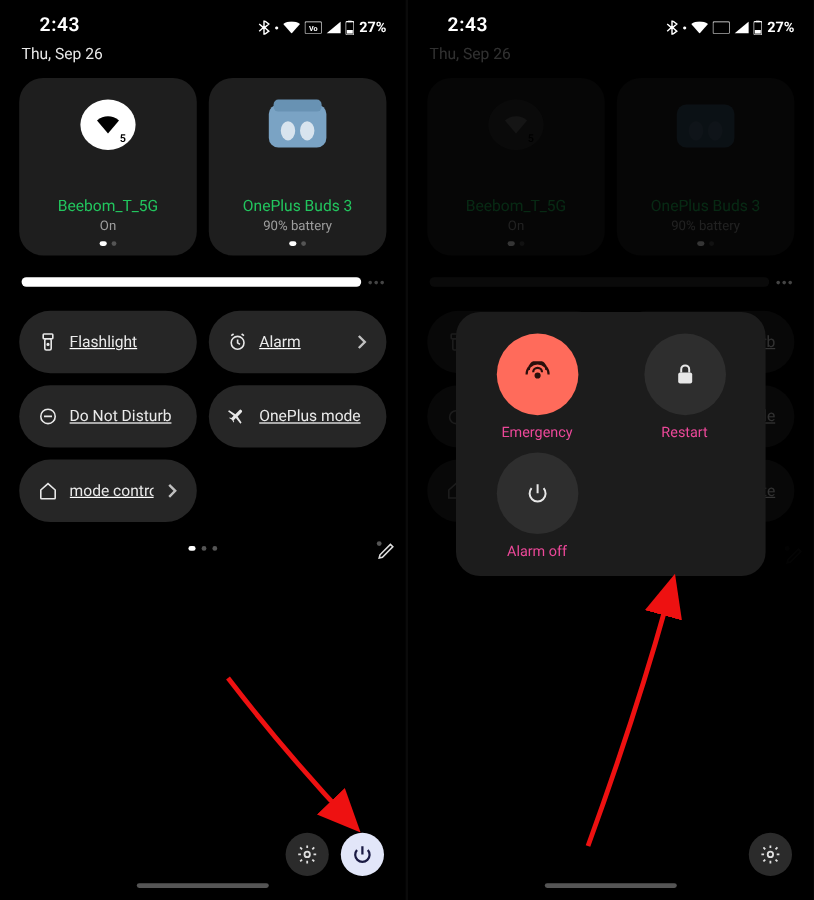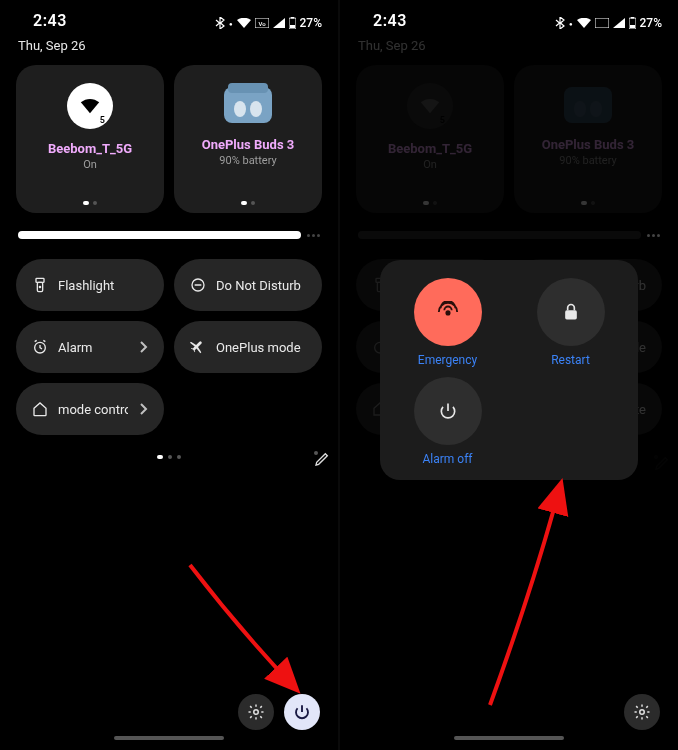--- a/index.html
+++ b/index.html
@@ -30,20 +30,21 @@
     font-weight: 500;
     height: 22px;
     margin-left: 17px;
   }
   .statusbar .clock { font-size: 16px; font-weight: 600; letter-spacing: 0.5px;}
   .statusbar .right {
     display: flex;
     align-items: center;
     gap: 4px;
     font-size: 12px;
+    font-weight: bold;
   }
   .icon { display: inline-flex; align-items: center; justify-content: center; }
   .date-row {
     font-size: 13px;
     color: #e8e8e8;
     margin: 8px 0 12px 2px;
   }
   .tiles-row {
     display: flex;
     gap: 10px;
@@ -81,21 +82,21 @@
     font-size: 9px;
     color: #000;
     font-weight: 600;
   }
   .tile .product {
     width: 60px;
     height: 48px;
     margin-bottom: 8px;
     margin-top: 2px;
   }
-  .tile .title { font-size: 13px; color: #f0abfc; font-weight: 700; }
+  .tile .title { font-size: 13px; color: #22c55e; font-weight: 400; margin-top: 28px; }
   .tile .sub { font-size: 11px; color: #9e9e9e; margin-top: 2px; }
   .tile .dots { margin-top: auto; display: flex; gap: 4px; padding-top: 6px;}
   .tile .dots span { width: 4px; height: 4px; border-radius: 50%; background: #555; }
   .tile .dots span.active { background: #fff; width: 6px; border-radius: 3px;}
   .slider-row {
     display: flex;
     align-items: center;
     gap: 6px;
     margin-bottom: 20px;
     padding: 0 2px;
@@ -106,20 +107,21 @@
     border-radius: 4px;
     background: #fff;
     position: relative;
   }
   .slider-dots { display: flex; gap: 2px; }
   .slider-dots span { width: 3px; height: 3px; border-radius: 50%; background: #444; }
   .qs-grid {
     display: grid;
     grid-template-columns: 1fr 1fr;
     gap: 10px;
+    text-decoration: underline;
   }
   .qs-btn {
     background: #262626;
     border-radius: 28px;
     height: 52px;
     display: flex;
     align-items: center;
     padding: 0 16px;
     gap: 10px;
     font-size: 13px;
@@ -204,21 +206,21 @@
   .power-circle {
     width: 68px;
     height: 68px;
     border-radius: 50%;
     background: #2e2e2e;
     display: flex;
     align-items: center;
     justify-content: center;
   }
   .power-circle.accent { background: #ff6b5b; }
-  .power-label { font-size: 12px; color: #3b82f6; }
+  .power-label { font-size: 12px; color: #ec4899; }
 
   
   .arrow {
     position: absolute;
     pointer-events: none;
   }
   .arrow svg { overflow: visible; }
 
 </style>
 </head>
@@ -311,39 +313,39 @@
             <rect x="8" y="8" width="8" height="14" rx="2"></rect>
             <rect x="6" y="2" width="12" height="6" rx="1"></rect>
             <circle cx="12" cy="15" r="1" fill="#e8e8e8"></circle>
           </svg>
         </span>
       <span>Flashlight</span>
     </div>
     <div class="qs-btn">
       <span class="icon">
           <svg width="16" height="16" viewBox="0 0 24 24" fill="none" stroke="#e8e8e8" stroke-width="2">
-            <circle cx="12" cy="12" r="9"></circle>
-            <line x1="7" y1="12" x2="17" y2="12"></line>
-          </svg>
-        </span>
-      <span>Do Not Disturb</span>
-    </div>
-    <div class="qs-btn">
-      <span class="icon">
-          <svg width="16" height="16" viewBox="0 0 24 24" fill="none" stroke="#e8e8e8" stroke-width="2">
             <circle cx="12" cy="13" r="8"></circle>
             <path d="M12 9v4l3 2M4 4l3-2M20 4l-3-2"></path>
           </svg>
         </span>
       <span>Alarm</span>
       <span class="icon chev">
           <svg width="10" height="12" viewBox="0 0 8 12">
             <path d="M2 1l5 5-5 5" fill="none" stroke="#e8e8e8" stroke-width="2"></path>
           </svg>
         </span>
+    </div>
+    <div class="qs-btn">
+      <span class="icon">
+          <svg width="16" height="16" viewBox="0 0 24 24" fill="none" stroke="#e8e8e8" stroke-width="2">
+            <circle cx="12" cy="12" r="9"></circle>
+            <line x1="7" y1="12" x2="17" y2="12"></line>
+          </svg>
+        </span>
+      <span>Do Not Disturb</span>
     </div>
     <div class="qs-btn">
       <span class="icon">
           <svg width="16" height="16" viewBox="0 0 24 24" fill="#e8e8e8">
             <path d="M21 14l-9-2V5a2 2 0 0 0-4 0v7l-9 2v2l9-1v4l-2 1v1l4-1 4 1v-1l-2-1v-4l9 1z" transform="rotate(45 12 12)"></path>
           </svg>
         </span>
       <span>OnePlus mode</span>
     </div>
     <div class="qs-btn">

